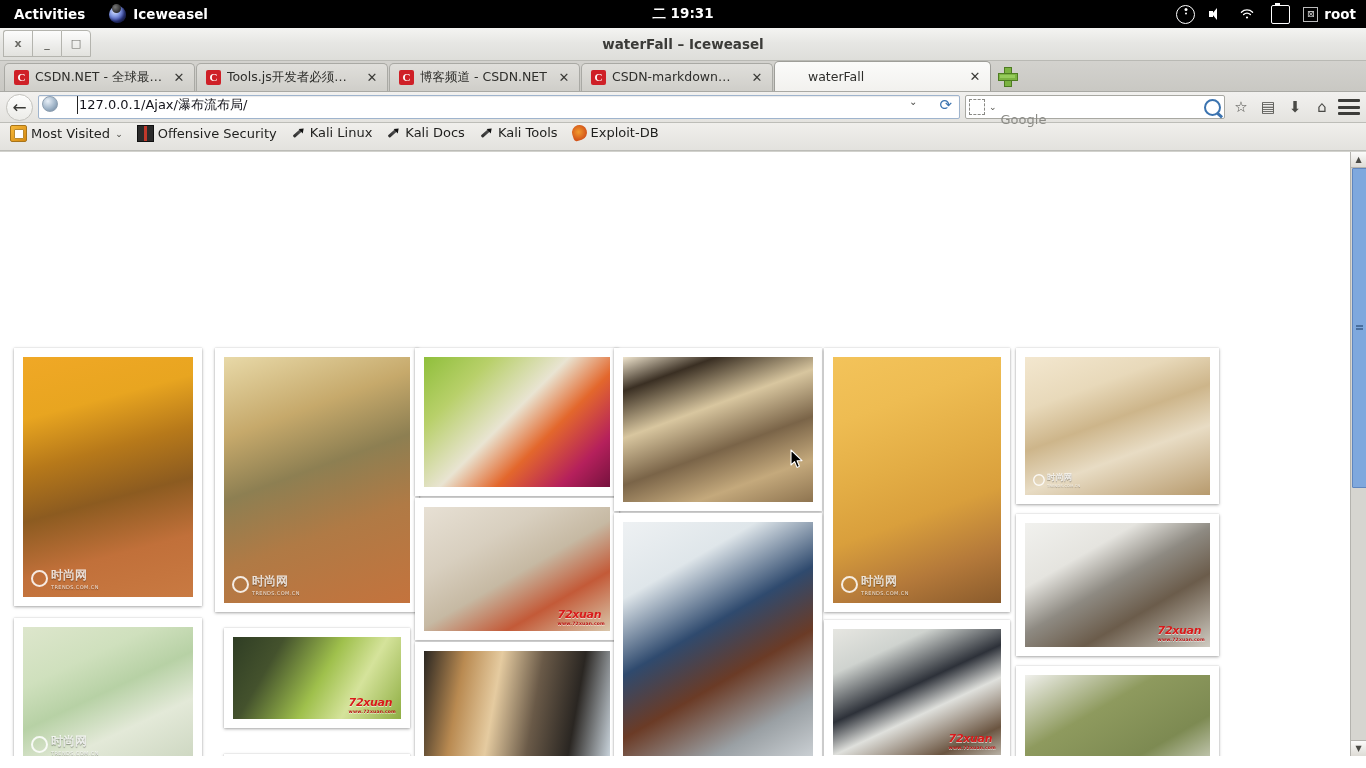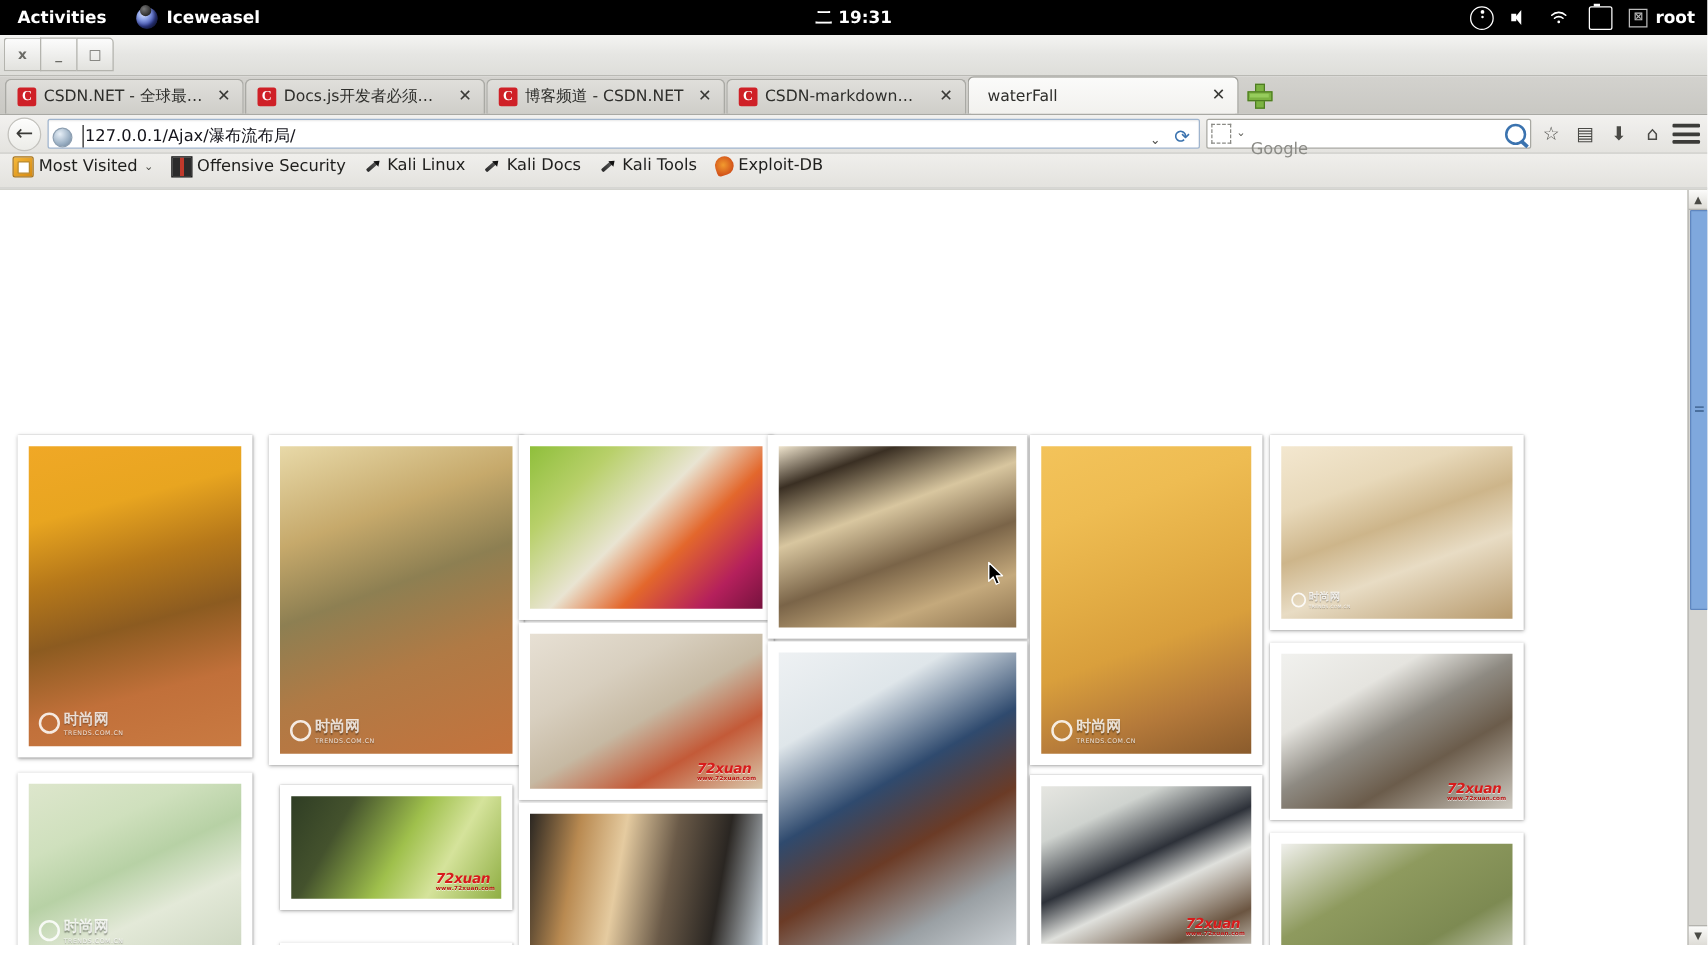--- a/index.html
+++ b/index.html
@@ -122,21 +122,21 @@
     display:flex;align-items:center;gap:5px;padding:0 6px;
   }
   .navbtn{
     width:25px;height:25px;border-radius:50%;display:flex;align-items:center;justify-content:center;
     font-size:16px;color:#2f6fb5;
   }
   #backbtn{border:1px solid #c3c2bd;background:linear-gradient(to bottom,#fdfdfc,#ececE8);
     box-shadow:0 1px 0 rgba(255,255,255,.7) inset;color:#3a3a37;font-size:17px;}
   #urlbar{
     flex:1 1 auto;height:22px;background:#fff;border:1px solid #9fb4cd;
-    border-radius:2px;display:flex;align-items:flex-end;padding:0 3px;gap:7px;
+    border-radius:2px;display:flex;align-items:flex-start;padding:0 3px;gap:18px;
     box-shadow:0 1px 1px rgba(0,0,0,.08) inset;
   }
   .globe{
     width:14px;height:14px;border-radius:50%;flex:none;
     background:radial-gradient(circle at 35% 30%,#e8f0f8,#9bb0c4 60%,#6c8096);
     border:1px solid #8d9fb1;
   }
   #urltext{
     flex:1;font-size:13px;color:#13131a;white-space:nowrap;overflow:hidden;
     border-left:1px solid #222;padding-left:1px;margin-left:1px;
@@ -272,45 +272,46 @@
     </span>
   </div>
 </div>
 
 <div id="titlebar">
   <div id="win-buttons">
     <div class="winbtn">x</div>
     <div class="winbtn">_</div>
     <div class="winbtn">□</div>
   </div>
+  <div id="win-title">waterFall – Iceweasel</div>
 </div>
 
 <div id="tabstrip">
   <div class="tab">
     <span class="favicon">C</span>
     <span class="tlabel">CSDN.NET - 全球最…</span>
     <span class="tclose">✕</span>
   </div>
   <div class="tab">
     <span class="favicon">C</span>
-    <span class="tlabel">Docs.js开发者必须了…</span>
+    <span class="tlabel">Tools.js开发者必须了…</span>
     <span class="tclose">✕</span>
   </div>
   <div class="tab">
     <span class="favicon">C</span>
     <span class="tlabel">博客频道 - CSDN.NET</span>
     <span class="tclose">✕</span>
   </div>
   <div class="tab">
     <span class="favicon">C</span>
     <span class="tlabel">CSDN-markdown编…</span>
     <span class="tclose">✕</span>
   </div>
   <div class="tab active" style="min-width:198px;">
-    <span class="tlabel" style="margin-left:6px;">waterFall</span>
+    <span class="tlabel" style="margin-left:24px;">waterFall</span>
     <span class="tclose" style="margin-left:auto;">✕</span>
   </div>
   <div id="newtab">
       <span></span>
     </div>
 </div>
 
 <div id="navbar">
   <div class="navbtn" id="backbtn">←</div>
   <div id="urlbar">

